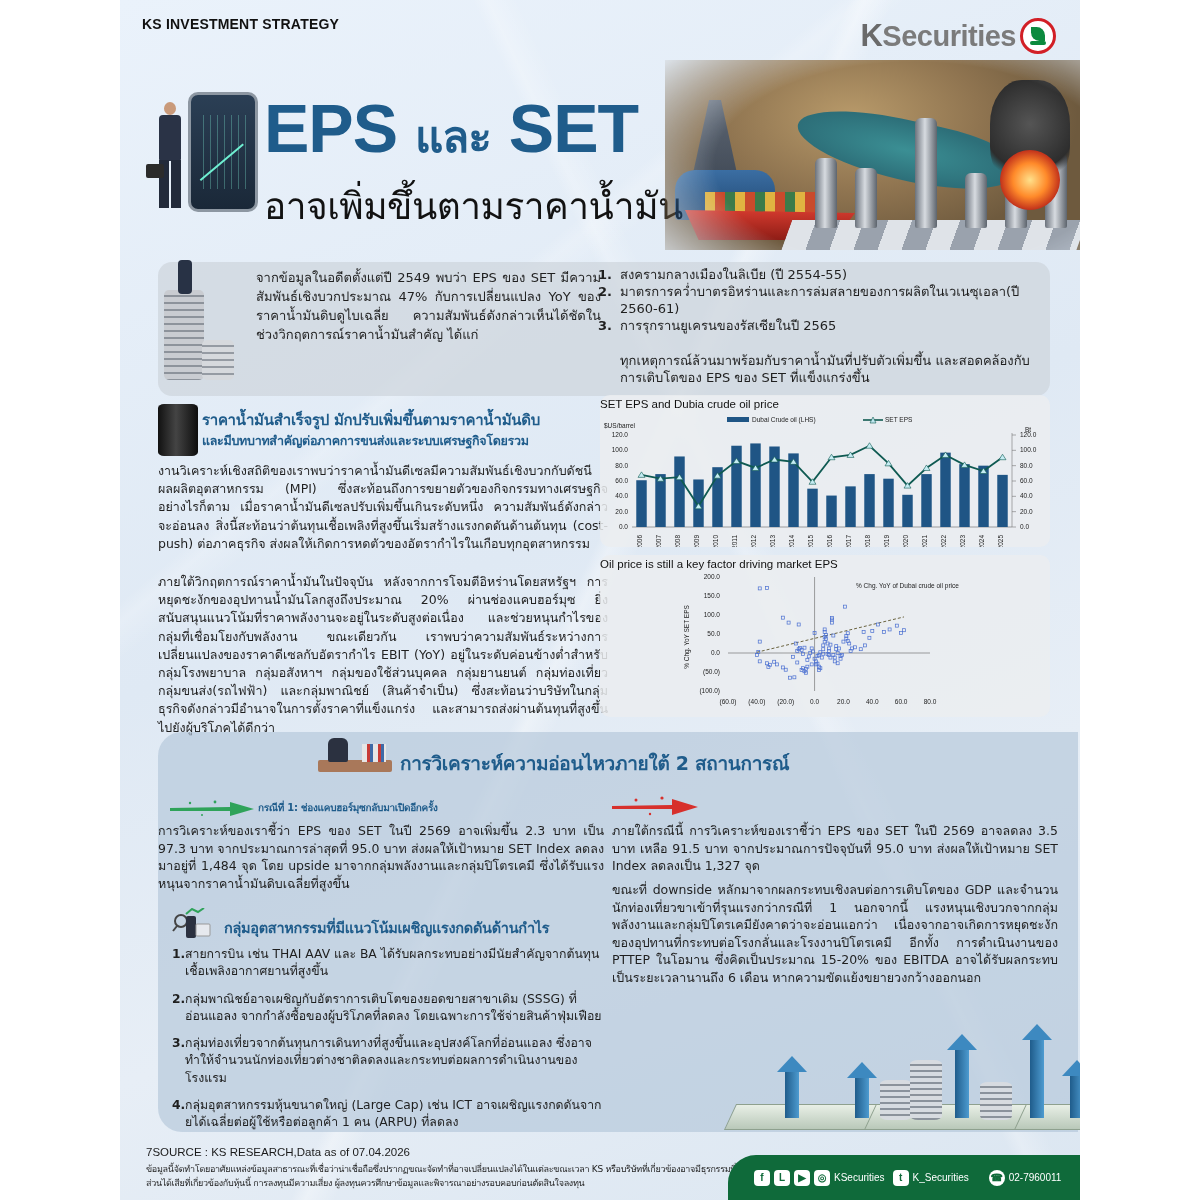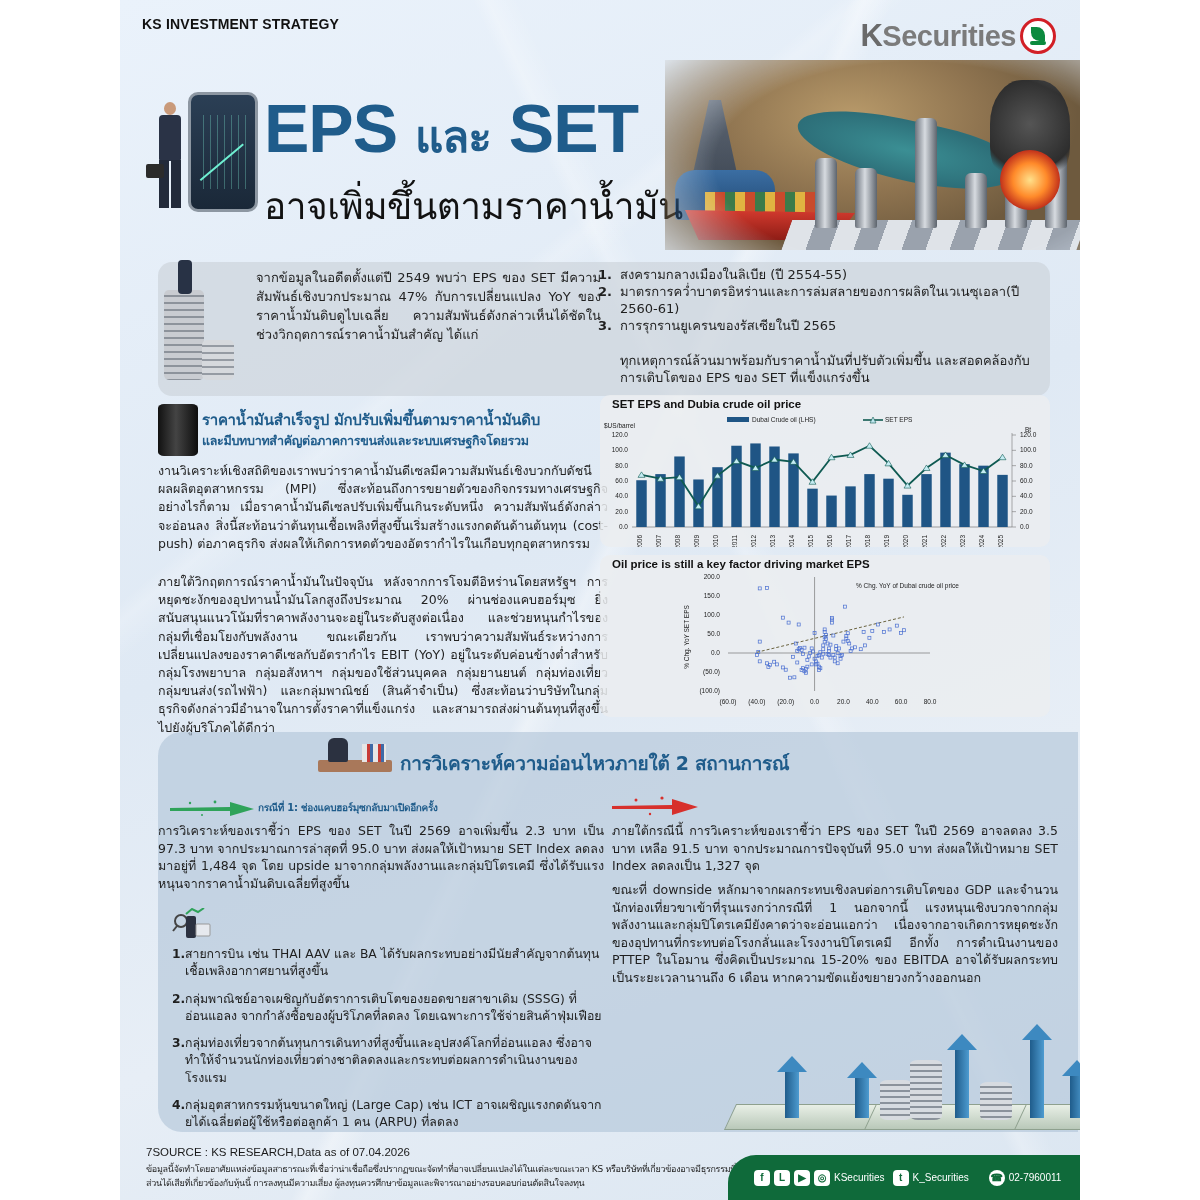--- a/index.html
+++ b/index.html
@@ -65,21 +65,21 @@
   .intro-list li { list-style: none; display: flex; gap: 8px; }
   .intro-list .num { font-weight: 700; min-width: 14px; }
   .intro-list .summary { margin-top: 18px; padding-left: 22px; }
 
   .sec2-icon { position: absolute; left: 38px; top: 404px; width: 40px; height: 52px; background: linear-gradient(90deg,#111,#444 45%,#0d0d0d); border-radius: 6px/4px; }
   .sec2-title { position: absolute; left: 82px; top: 408px; font-weight: 700; font-size: 15px; color: #1f5c8b; letter-spacing: -0.3px; }
   .sec2-sub { position: absolute; left: 82px; top: 431px; font-weight: 700; font-size: 12.5px; color: #1f5c8b; letter-spacing: -0.3px; }
   .body-par { position: absolute; width: 450px; font-size: 12.5px; line-height: 18.2px; color: #1f1f1f; text-align: justify; }
 
   .chart-card { position: absolute; left: 480px; width: 450px; background: rgba(235,237,240,0.85); border-radius: 10px; }
-  .chart-title { position: absolute; left: 12px; top: 3px; font-family: "Liberation Sans", sans-serif; font-weight: 700; font-size: 11.5px; color: #111; }
+  .chart-title { position: absolute; left: 0; top: 3px; font-family: "Liberation Sans", sans-serif; font-weight: 400; font-size: 11.5px; color: #111; }
   .chart-svg { position: absolute; left: 0; top: 0; }
   .axis-lbl { font-family: "Liberation Sans", sans-serif; font-size: 6.5px; fill: #222; }
   .legend-lbl { font-family: "Liberation Sans", sans-serif; font-size: 6.5px; fill: #222; }
 
   .sens { position: absolute; left: 38px; top: 732px; width: 920px; height: 400px; background: rgba(175,195,215,0.6); border-radius: 24px 0 0 24px; }
   .sens-header-icon { position: absolute; left: 198px; top: 738px; width: 74px; height: 34px; }
   .desk { position: absolute; left: 0; bottom: 0; width: 74px; height: 12px; background: #a9785a; border-radius: 2px; }
   .desk-man { position: absolute; left: 10px; top: 0; width: 20px; height: 24px; background: #2b3140; border-radius: 6px 6px 2px 2px; }
   .desk-items { position: absolute; left: 44px; top: 6px; width: 24px; height: 18px; background: repeating-linear-gradient(90deg,#e6e6e6 0 5px,#c83b36 5px 8px,#3f6aa7 8px 11px); }
   .sens-title { position: absolute; left: 280px; top: 748px; font-weight: 700; font-size: 19px; color: #1f5c8b; letter-spacing: -0.3px; }
@@ -432,20 +432,21 @@
   <p class="case-body" style="left:492px;top:822px">ภายใต้กรณีนี้ การวิเคราะห์ของเราชี้ว่า EPS ของ SET ในปี 2569 อาจลดลง 3.5 บาท เหลือ 91.5 บาท จากประมาณการปัจจุบันที่ 95.0 บาท ส่งผลให้เป้าหมาย SET Index ลดลงเป็น 1,327 จุด</p>
   <p class="case-body" style="left:492px;top:881px">ขณะที่ downside หลักมาจากผลกระทบเชิงลบต่อการเติบโตของ GDP และจำนวนนักท่องเที่ยวขาเข้าที่รุนแรงกว่ากรณีที่ 1 นอกจากนี้ แรงหนุนเชิงบวกจากกลุ่มพลังงานและกลุ่มปิโตรเคมียังคาดว่าจะอ่อนแอกว่า เนื่องจากอาจเกิดการหยุดชะงักของอุปทานที่กระทบต่อโรงกลั่นและโรงงานปิโตรเคมี อีกทั้ง การดำเนินงานของ PTTEP ในโอมาน ซึ่งคิดเป็นประมาณ 15-20% ของ EBITDA อาจได้รับผลกระทบเป็นระยะเวลานานถึง 6 เดือน หากความขัดแย้งขยายวงกว้างออกนอก</p>
 
   <svg class="ind-icon" viewBox="0 0 40 34">
     <circle cx="9" cy="13" r="6" fill="none" stroke="#444" stroke-width="2"></circle>
     <line x1="5" y1="18" x2="1" y2="23" stroke="#444" stroke-width="2"></line>
     <rect x="14" y="8" width="10" height="22" rx="2" fill="#2b3140"></rect>
     <rect x="24" y="16" width="14" height="12" rx="1" fill="#e6e9ee" stroke="#999"></rect>
     <path d="M14 6 L20 1 L26 4 L32 0" stroke="#2fa35a" stroke-width="2" fill="none"></path>
   </svg>
+  <div class="ind-title">กลุ่มอุตสาหกรรมที่มีแนวโน้มเผชิญแรงกดดันด้านกำไร</div>
   <div class="ind-list">
     <div class="ind-item">
         <span class="n">1.</span>
         <span>สายการบิน เช่น THAI AAV และ BA ได้รับผลกระทบอย่างมีนัยสำคัญจากต้นทุนเชื้อเพลิงอากาศยานที่สูงขึ้น</span>
       </div>
     <div class="ind-item">
         <span class="n">2.</span>
         <span>กลุ่มพาณิชย์อาจเผชิญกับอัตราการเติบโตของยอดขายสาขาเดิม (SSSG) ที่อ่อนแอลง จากกำลังซื้อของผู้บริโภคที่ลดลง โดยเฉพาะการใช้จ่ายสินค้าฟุ่มเฟือย</span>
       </div>
     <div class="ind-item">

